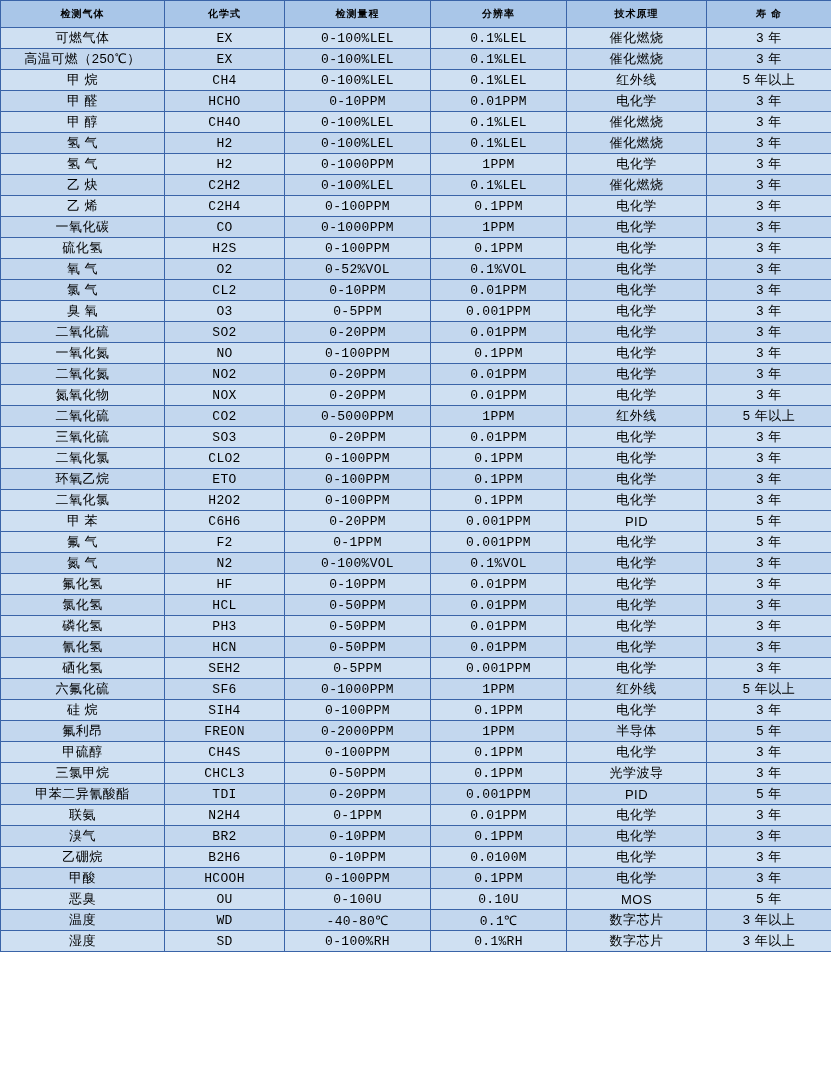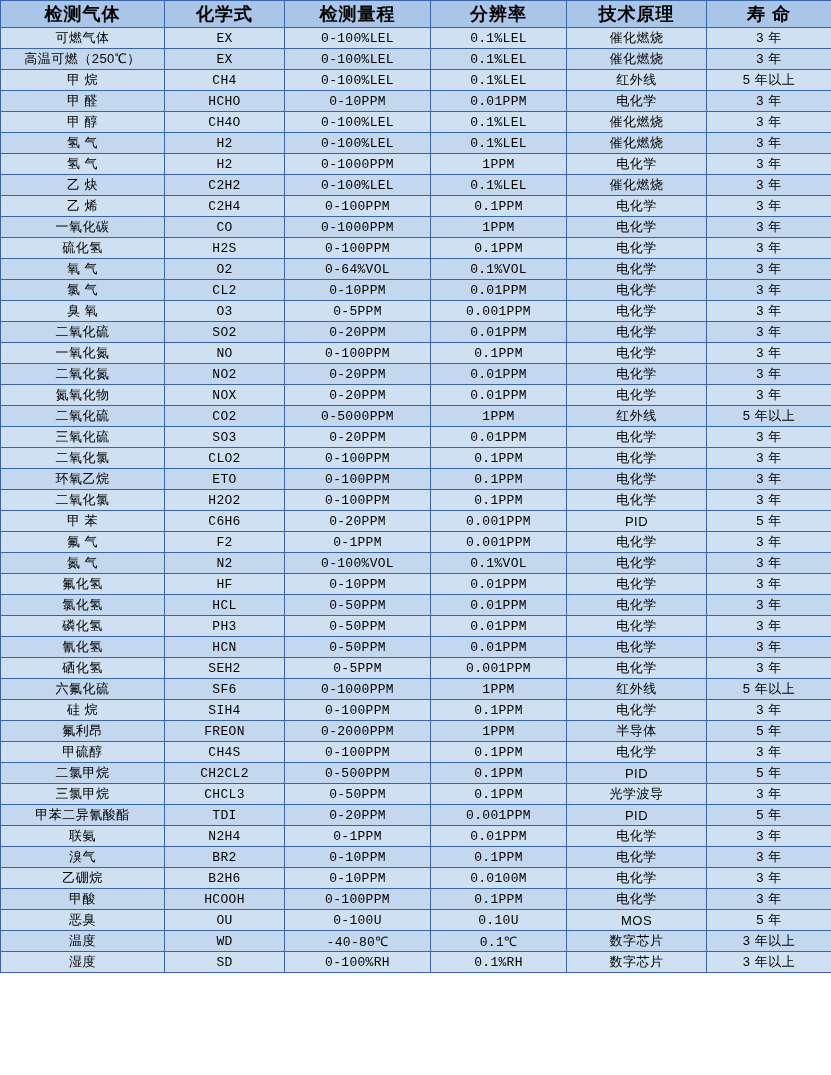--- a/index.html
+++ b/index.html
@@ -37,21 +37,21 @@
     vertical-align: middle;
     padding: 0;
     color: #000000;
     white-space: nowrap;
     overflow: hidden;
   }
   table.gas-table thead th {
     height: 26px;
     background: #a9c6e8;
     font-weight: bold;
-    font-size: 18px;
+    font-size: 10px;
     letter-spacing: 1px;
   }
   table.gas-table tbody tr {
     height: 20px;
   }
   table.gas-table tbody td {
     height: 20px;
     font-size: 13px;
     background: #cfe0f2;
   }
@@ -184,21 +184,21 @@
           <td class="col-name">硫化氢</td>
           <td class="col-formula">H2S</td>
           <td class="col-range">0-100PPM</td>
           <td class="col-res">0.1PPM</td>
           <td class="col-principle">电化学</td>
           <td class="col-life">3 年</td>
         </tr>
         <tr class="alt">
           <td class="col-name">氧 气</td>
           <td class="col-formula">O2</td>
-          <td class="col-range">0-64%VOL</td>
+          <td class="col-range">0-52%VOL</td>
           <td class="col-res">0.1%VOL</td>
           <td class="col-principle">电化学</td>
           <td class="col-life">3 年</td>
         </tr>
         <tr class="alt">
           <td class="col-name">氯 气</td>
           <td class="col-formula">CL2</td>
           <td class="col-range">0-10PPM</td>
           <td class="col-res">0.01PPM</td>
           <td class="col-principle">电化学</td>
@@ -373,28 +373,20 @@
           <td class="col-life">5 年</td>
         </tr>
         <tr>
           <td class="col-name">甲硫醇</td>
           <td class="col-formula">CH4S</td>
           <td class="col-range">0-100PPM</td>
           <td class="col-res">0.1PPM</td>
           <td class="col-principle">电化学</td>
           <td class="col-life">3 年</td>
         </tr>
-        <tr class="alt">
-          <td class="col-name">二氯甲烷</td>
-          <td class="col-formula">CH2CL2</td>
-          <td class="col-range">0-500PPM</td>
-          <td class="col-res">0.1PPM</td>
-          <td class="col-principle">PID</td>
-          <td class="col-life">5 年</td>
-        </tr>
         <tr>
           <td class="col-name">三氯甲烷</td>
           <td class="col-formula">CHCL3</td>
           <td class="col-range">0-50PPM</td>
           <td class="col-res">0.1PPM</td>
           <td class="col-principle">光学波导</td>
           <td class="col-life">3 年</td>
         </tr>
         <tr class="alt">
           <td class="col-name">甲苯二异氰酸酯</td>

